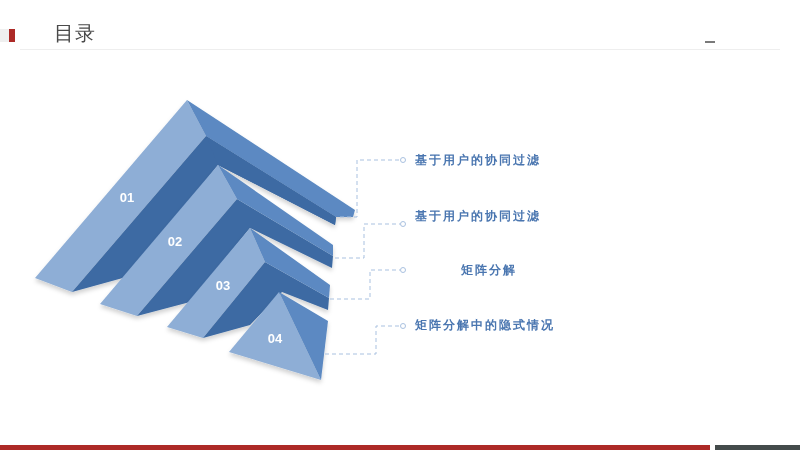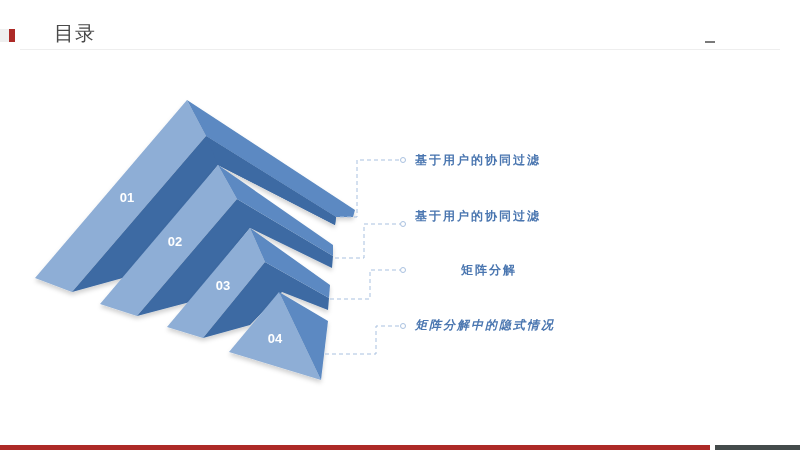--- a/index.html
+++ b/index.html
@@ -70,16 +70,16 @@
     <circle cx="403" cy="160" r="2.5"></circle>
     <circle cx="403" cy="224" r="2.5"></circle>
     <circle cx="403" cy="270" r="2.5"></circle>
     <circle cx="403" cy="326" r="2.5"></circle>
   </g>
 </svg>
 
 <div class="label" style="left:415px; top:152px;">基于用户的协同过滤</div>
 <div class="label" style="left:415px; top:208px;">基于用户的协同过滤</div>
 <div class="label" style="left:415px; top:262px;margin-left:46px;">矩阵分解</div>
-<div class="label" style="left:415px; top:317px;font-style:italic;">矩阵分解中的隐式情况</div>
+<div class="label" style="left:415px; top:317px;">矩阵分解中的隐式情况</div>
 
 <div class="foot-red"></div>
 <div class="foot-gray"></div>
 
 </body></html>

